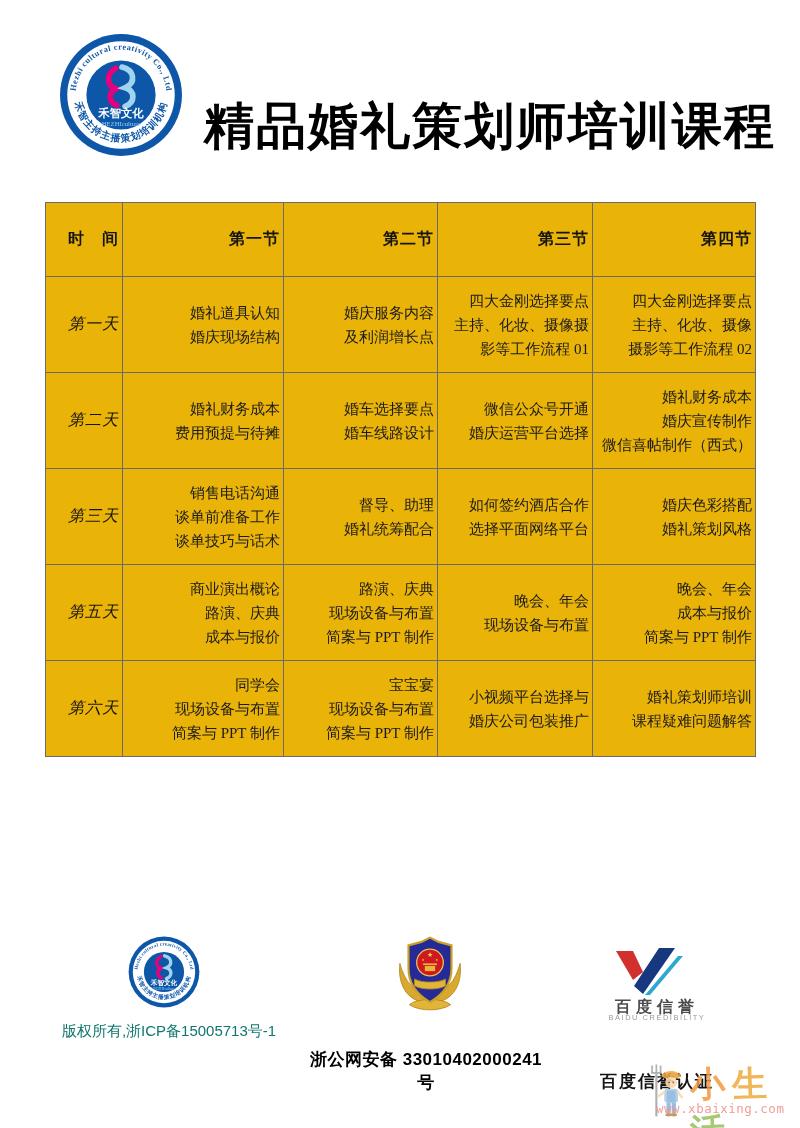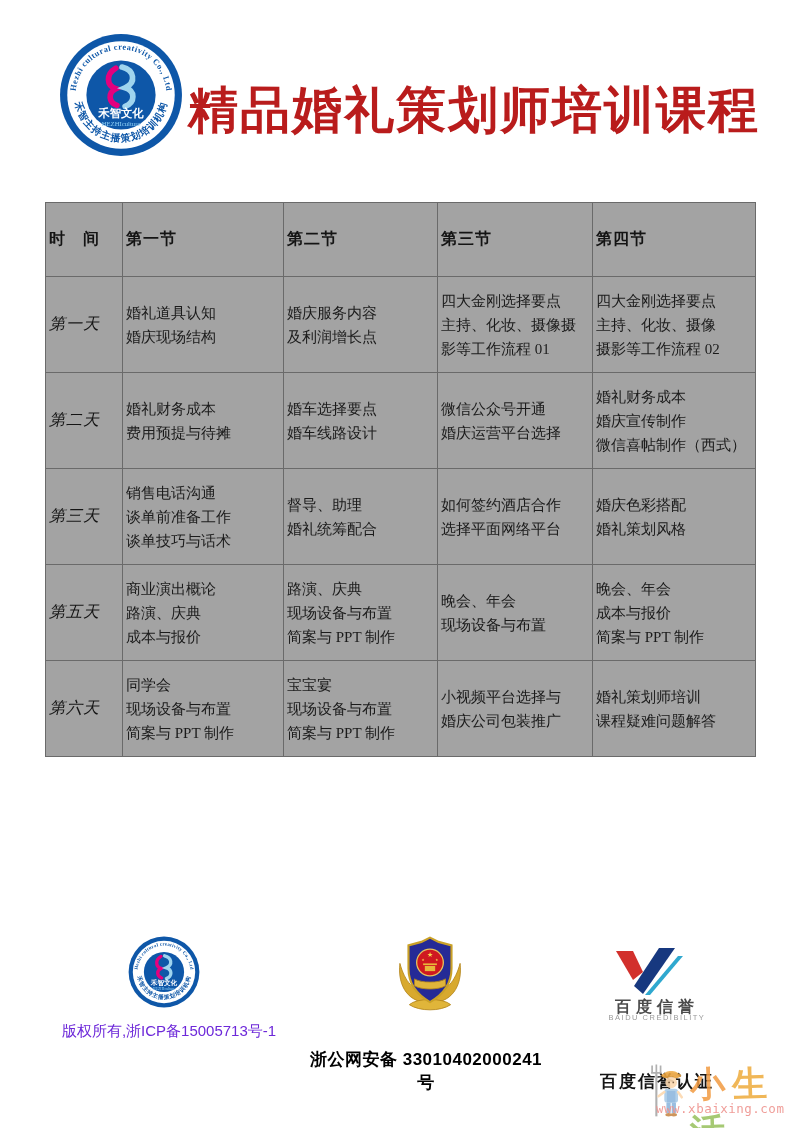--- a/index.html
+++ b/index.html
@@ -6,48 +6,48 @@
   .page {
     position:relative; width:800px; height:1128px; margin:0 auto;
     background:#ffffff; overflow:hidden;
     font-family:"Liberation Serif", serif; color:#1a1a1a;
   }
   
   .logo-top { position:absolute; left:59px; top:33px; width:124px; height:124px; }
   .logo-footer { position:absolute; left:128px; top:936px; width:72px; height:72px; }
   .page-title {
     position:absolute; left:188px; top:78px; width:530px; height:64px;
-    margin:0; font-size:50px; line-height:64px; font-weight:bold;
-    letter-spacing:2px; text-align:center; color:#b91c1c;
+    margin:16px; font-size:50px; line-height:64px; font-weight:bold;
+    letter-spacing:2px; text-align:center; color:#000000;
     font-family:"Liberation Serif", serif; white-space:nowrap;
   }
   
   .course-table {
     position:absolute; left:45px; top:202px; width:710px;
     border-collapse:collapse; table-layout:fixed;
   }
   .course-table col.c0 { width:77px; }
   .course-table col.c1 { width:161px; }
   .course-table col.c2 { width:154px; }
   .course-table col.c3 { width:155px; }
   .course-table col.c4 { width:163px; }
   .course-table th, .course-table td {
-    border:1px solid #6a6a6a; text-align:left; vertical-align:middle;
-    padding:2px 3px; background:#a3a3a3;
+    border:1px solid #6a6a6a; text-align:right; vertical-align:middle;
+    padding:2px 3px; background:#eab308;
   }
   .course-table thead tr { height:74px; }
   .course-table tbody tr { height:96px; }
   .course-table th { font-size:16px; font-weight:bold; letter-spacing:1px; color:#141414; }
   td.day { font-size:16px; letter-spacing:1px; color:#141414;font-style:italic; }
   td.cell { font-size:15px; line-height:24px; white-space:pre-line; color:#1b1b1b; }
   
   .foot-text {
     position:absolute; text-align:center; font-family:"Liberation Sans", sans-serif;
   }
-  .icp-text   { left:53px;  top:1022px; width:232px; font-size:15px; color:#6d28d9; }
+  .icp-text   { left:53px;  top:1022px; width:232px; font-size:15px; color:#0f766e; }
   .police-text{ left:308px; top:1020px; width:236px; font-size:17px; font-weight:bold; color:#000; letter-spacing:0.5px;margin-top:28px; }
   .police-badge { position:absolute; left:387px; top:929px; width:86px; height:86px; }
   .baidu-logo { position:absolute; left:612px; top:945px; width:74px; height:50px; }
   .baidu-cn   { left:592px; top:997px; width:130px; font-size:16px; color:#4b4b4b; letter-spacing:5px;font-weight:bold; }
   .baidu-en   { left:592px; top:1013px; width:130px; font-size:7.5px; color:#9a9a9a; letter-spacing:1.5px; }
   .baidu-cert { left:587px; top:1028px; width:140px; font-size:17px; color:#141414; font-weight:600; letter-spacing:2px;margin-top:42px; }
   
   .watermark { position:absolute; left:648px; top:1061px; width:150px; height:64px; }
   .farmer-icon { position:absolute; left:2px; top:2px; width:36px; height:58px; opacity:.9; }
   .wm-text { position:absolute; left:42px; top:0; width:106px; text-align:left; }

